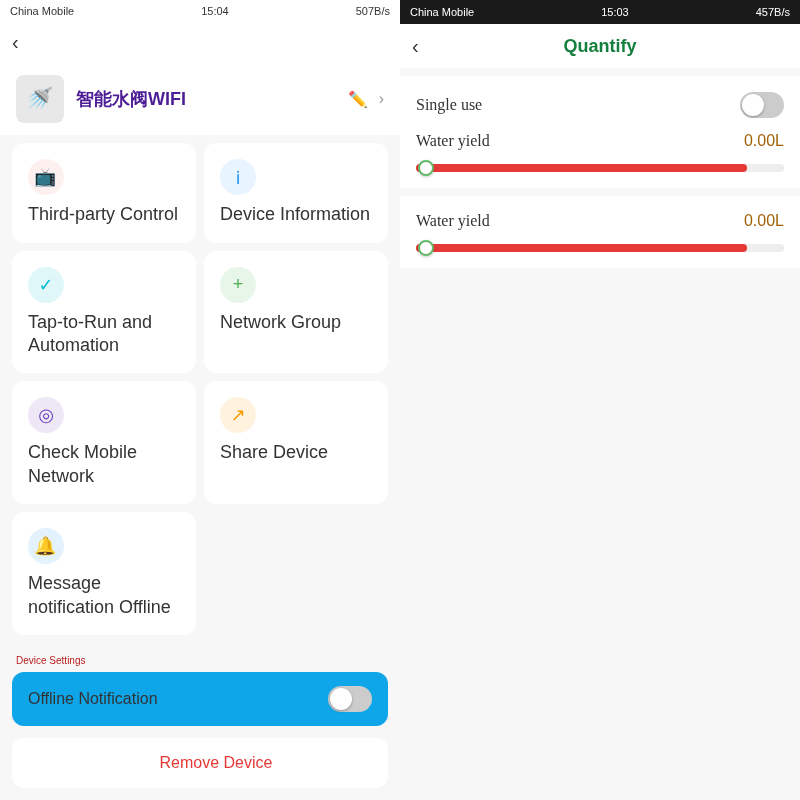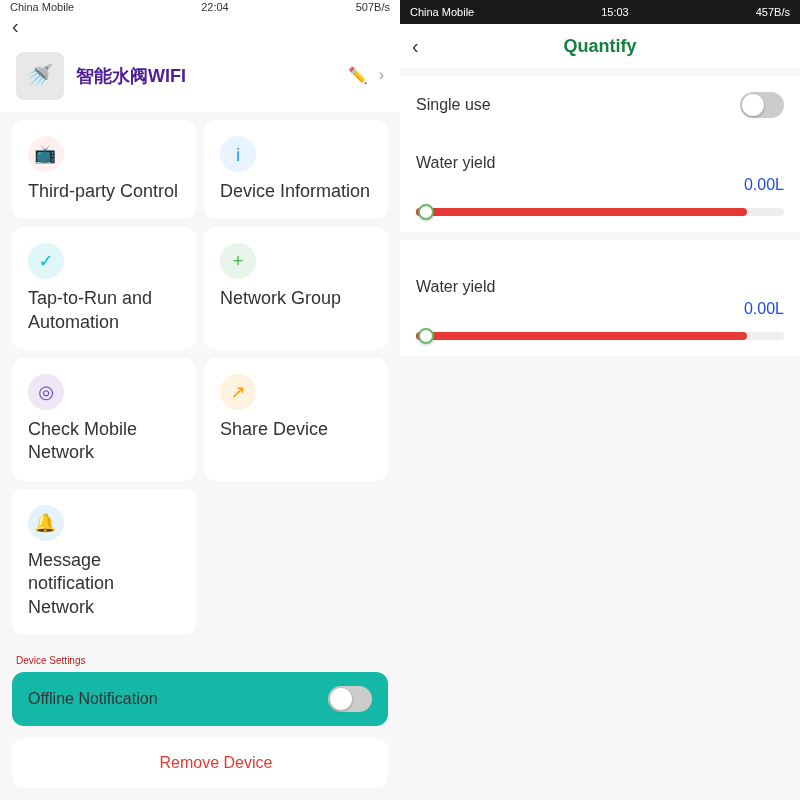--- a/index.html
+++ b/index.html
@@ -12,55 +12,55 @@
     .device-header { background: #fff; padding: 12px 16px; display: flex; align-items: center; gap: 12px; margin-bottom: 8px; }
     .device-icon { width: 48px; height: 48px; border-radius: 8px; background: #e8e8e8; display: flex; align-items: center; justify-content: center; font-size: 22px; overflow: hidden; }
     .device-name { font-size: 18px; font-weight: 600; color: #4c1d95; flex: 1; }
     .device-header-icons { display: flex; gap: 10px; color: #999; font-size: 16px; }
     .grid-section { display: grid; grid-template-columns: 1fr 1fr; gap: 8px; padding: 0 12px; background: #f7f7f7; }
     .grid-item { background: #fff; border-radius: 12px; padding: 16px; display: flex; flex-direction: column; align-items: flex-start; gap: 8px; min-height: 90px; }
     .grid-icon { width: 36px; height: 36px; border-radius: 50%; display: flex; align-items: center; justify-content: center; font-size: 18px; }
     .grid-label { font-size: 18px; color: #333; line-height: 1.3; }
     .settings-section { margin: 12px 12px 0; }
     .settings-label { font-size: 10px; color: #b91c1c; padding: 8px 4px 6px; }
-    .settings-card { background: #14b8a6; border-radius: 12px; padding: 0 16px; }
+    .settings-card { background: #0ea5e9; border-radius: 12px; padding: 0 16px; }
     .settings-row { display: flex; align-items: center; justify-content: space-between; padding: 14px 0; border-bottom: 1px solid #f0f0f0; }
     .settings-row:last-child { border-bottom: none; }
     .settings-row-label { font-size: 16px; color: #333; font-weight: 500; }
     .toggle { width: 44px; height: 26px; background: #ccc; border-radius: 13px; position: relative; cursor: pointer; }
     .toggle.off { background: #ccc; }
     .toggle::after { content: ''; position: absolute; width: 22px; height: 22px; background: #fff; border-radius: 50%; top: 2px; left: 2px; box-shadow: 0 1px 3px rgba(0,0,0,0.3); }
     .remove-btn { margin: 12px; background: #fff; border-radius: 12px; padding: 16px; text-align: center; cursor: pointer; }
     .remove-btn-text { color: #e53935; font-size: 16px; padding-left: 32px; }
     .back-arrow { font-size: 20px; color: #333; cursor: pointer; }
 
     
     .right-panel { width: 400px; height: 800px; background: #f7f7f7; display: flex; flex-direction: column; overflow: hidden; }
     .status-bar-right { height: 24px; background: #1a1a1a; display: flex; align-items: center; justify-content: space-between; padding: 0 10px; font-size: 11px; color: #fff; }
     .nav-bar-right { background: #fff; height: 44px; display: flex; align-items: center; justify-content: center; padding: 0 12px; position: relative; }
     .nav-title { font-size: 18px; font-weight: 600; color: #15803d; }
     .nav-back-right { position: absolute; left: 12px; font-size: 20px; color: #333; cursor: pointer; }
     .quantify-content { flex: 1; background: #f7f7f7; padding: 8px 0; }
     .quantify-card { background: #fff; margin: 0 0 8px; padding: 16px; }
     .quantify-row { display: flex; align-items: center; justify-content: space-between; margin-bottom: 14px; }
-    .quantify-label { font-size: 16px; color: #333; }
-    .quantify-value { font-size: 16px; color: #1d4ed8; margin-top: 44px; }
+    .quantify-label { font-size: 16px; color: #333; font-family: Liberation Serif, serif; }
+    .quantify-value { font-size: 16px; color: #a16207; }
     .slider-track { width: 100%; height: 6px; background: #eee; border-radius: 3px; position: relative; overflow: hidden; }
     .slider-fill { height: 100%; background: #e53935; border-radius: 3px; }
     .toggle-right { width: 44px; height: 26px; background: #ccc; border-radius: 13px; position: relative; }
     .toggle-right::after { content: ''; position: absolute; width: 22px; height: 22px; background: #fff; border-radius: 50%; top: 2px; left: 2px; box-shadow: 0 1px 3px rgba(0,0,0,0.3); }
   </style>
 </head>
 <body>
 
 <div class="left-panel">
 
   <div class="status-bar-left">
     <span>China Mobile</span>
-    <span>22:04</span>
+    <span>15:04</span>
     <span>507B/s</span>
   </div>
 
   <div class="nav-bar-left">
     <span class="back-arrow">‹</span>
   </div>
 
   <div class="device-header">
     <div class="device-icon">
       <span>🚿</span>
@@ -92,21 +92,21 @@
       <div class="grid-item">
       <div class="grid-icon" style="background:#ede7f6; color:#673AB7; font-size:18px;">◎</div>
       <span class="grid-label">Check Mobile Network</span>
     </div>
       <div class="grid-item">
       <div class="grid-icon" style="background:#fff3e0; color:#FF9800; font-size:18px;">↗</div>
       <span class="grid-label">Share Device</span>
     </div>
       <div class="grid-item">
       <div class="grid-icon" style="background:#e3f2fd; color:#1976D2; font-size:18px;">🔔</div>
-      <span class="grid-label">Message notification Network</span>
+      <span class="grid-label">Message notification Offline</span>
     </div>
     </div>
 
   <div class="settings-section">
     <div class="settings-label">Device Settings</div>
     <div class="settings-card">
       <div class="settings-row">
         <span class="settings-row-label">Offline Notification</span>
         <div class="toggle off"></div>
       </div>

